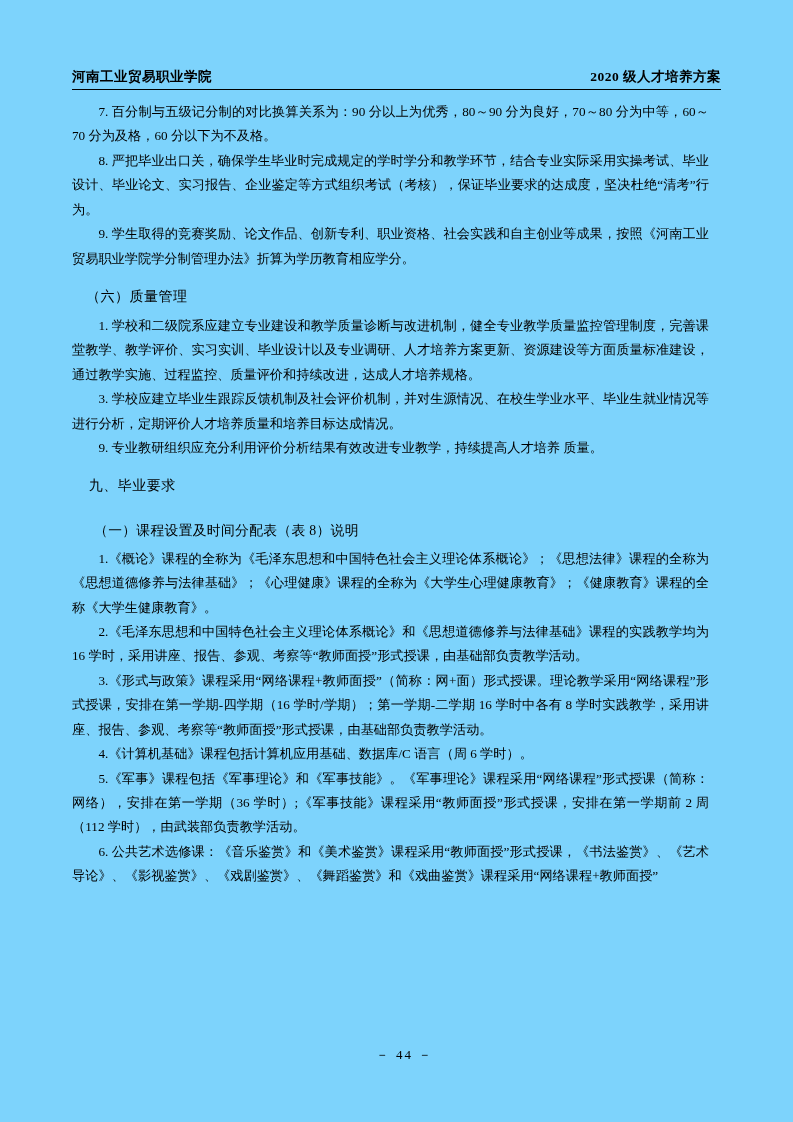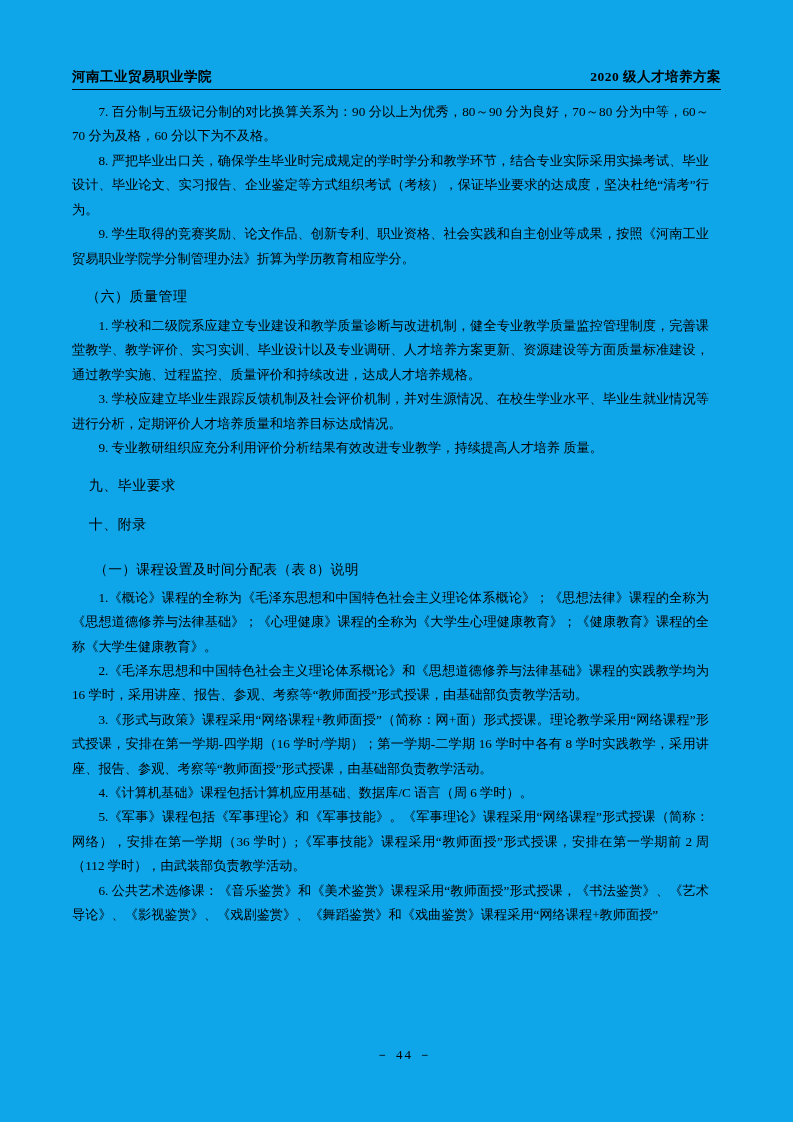--- a/index.html
+++ b/index.html
@@ -8,21 +8,21 @@
     background: #ffffff;
   }
   body {
     font-family: "Liberation Serif", "DejaVu Serif", serif;
     color: #000000;
   }
   .page {
     position: relative;
     width: 793px;
     height: 1122px;
-    background: #0ea5e9;
+    background: #7dd3fc;
     box-sizing: border-box;
     padding: 68px 72px 40px 72px;
     overflow: hidden;
   }
   .header {
     display: flex;
     justify-content: space-between;
     align-items: flex-end;
     font-size: 13.5px;
     font-family: "Liberation Serif", "DejaVu Serif", serif;
@@ -88,21 +88,20 @@
     <p class="para">8. 严把毕业出口关，确保学生毕业时完成规定的学时学分和教学环节，结合专业实际采用实操考试、毕业设计、毕业论文、实习报告、企业鉴定等方式组织考试（考核），保证毕业要求的达成度，坚决杜绝“清考”行为。</p>
     <p class="para">9. 学生取得的竞赛奖励、论文作品、创新专利、职业资格、社会实践和自主创业等成果，按照《河南工业贸易职业学院学分制管理办法》折算为学历教育相应学分。</p>
 
     <h2 class="section">（六）质量管理</h2>
     <p class="para">1. 学校和二级院系应建立专业建设和教学质量诊断与改进机制，健全专业教学质量监控管理制度，完善课堂教学、教学评价、实习实训、毕业设计以及专业调研、人才培养方案更新、资源建设等方面质量标准建设，通过教学实施、过程监控、质量评价和持续改进，达成人才培养规格。</p>
     <p class="para">3. 学校应建立毕业生跟踪反馈机制及社会评价机制，并对生源情况、在校生学业水平、毕业生就业情况等进行分析，定期评价人才培养质量和培养目标达成情况。</p>
     <p class="para">9. 专业教研组织应充分利用评价分析结果有效改进专业教学，持续提高人才培养 质量。</p>
 
     <h2 class="section nine">九、毕业要求</h2>
 
-    <h2 class="section nine">十、附录</h2>
     <h3 class="subsection">（一）课程设置及时间分配表（表 8）说明</h3>
     <p class="para">1.《概论》课程的全称为《毛泽东思想和中国特色社会主义理论体系概论》；《思想法律》课程的全称为《思想道德修养与法律基础》；《心理健康》课程的全称为《大学生心理健康教育》；《健康教育》课程的全称《大学生健康教育》。</p>
     <p class="para">2.《毛泽东思想和中国特色社会主义理论体系概论》和《思想道德修养与法律基础》课程的实践教学均为 16 学时，采用讲座、报告、参观、考察等“教师面授”形式授课，由基础部负责教学活动。</p>
     <p class="para">3.《形式与政策》课程采用“网络课程+教师面授”（简称：网+面）形式授课。理论教学采用“网络课程”形式授课，安排在第一学期-四学期（16 学时/学期）；第一学期-二学期 16 学时中各有 8 学时实践教学，采用讲座、报告、参观、考察等“教师面授”形式授课，由基础部负责教学活动。</p>
     <p class="para">4.《计算机基础》课程包括计算机应用基础、数据库/C 语言（周 6 学时）。</p>
     <p class="para">5.《军事》课程包括《军事理论》和《军事技能》。《军事理论》课程采用“网络课程”形式授课（简称：网络），安排在第一学期（36 学时）;《军事技能》课程采用“教师面授”形式授课，安排在第一学期前 2 周（112 学时），由武装部负责教学活动。</p>
     <p class="para">6. 公共艺术选修课：《音乐鉴赏》和《美术鉴赏》课程采用“教师面授”形式授课，《书法鉴赏》、《艺术导论》、《影视鉴赏》、《戏剧鉴赏》、《舞蹈鉴赏》和《戏曲鉴赏》课程采用“网络课程+教师面授”</p>
 
   </div>
 

